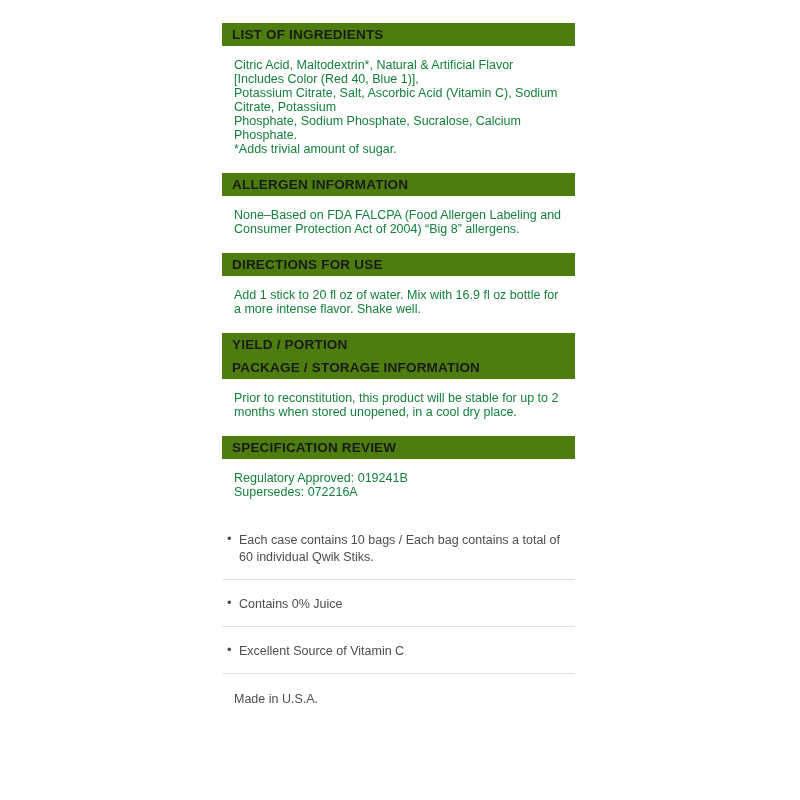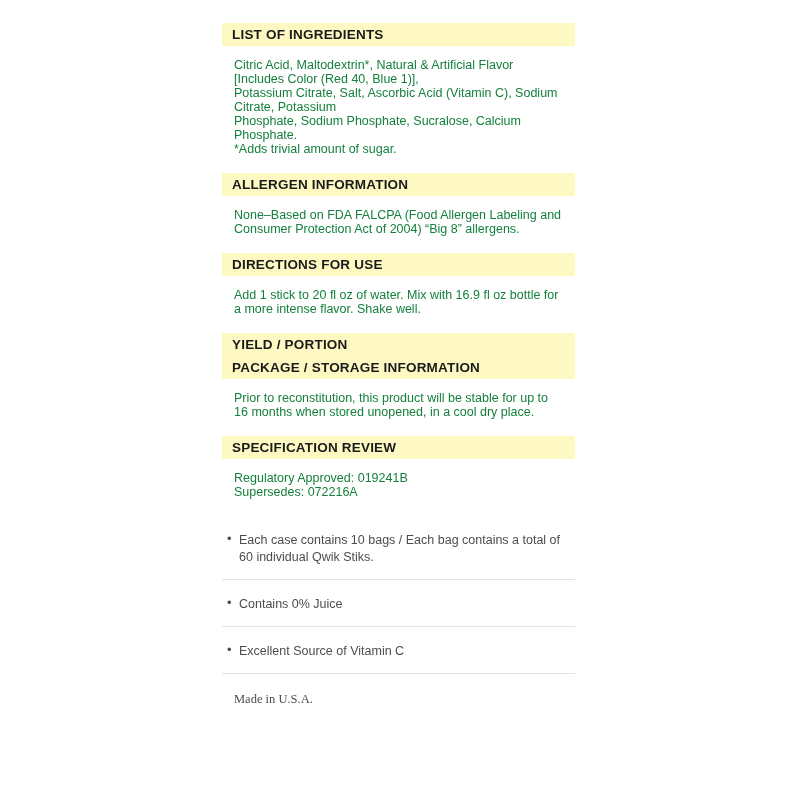--- a/index.html
+++ b/index.html
@@ -19,21 +19,21 @@
     position: absolute;
     left: 222px;
     top: 23px;
     width: 353px;
   }
   .sec-bar {
     box-sizing: border-box;
     height: 23px;
     line-height: 23px;
     padding: 0 10px;
-    background: #fef9c3;
+    background: #4d7c0f;
     color: #1a1a1a;
     font-size: 13.5px;
     font-weight: bold;
     letter-spacing: 0.2px;
     white-space: nowrap;
     overflow: hidden;
   }
   .sec-body {
     margin: 12px 0 17px;
     padding: 0 11px 0 12px;
@@ -61,21 +61,20 @@
     top: 14px;
     font-size: 13px;
     color: #4d4d4d;
   }
   .made-in {
     margin-top: 18px;
     padding: 0 12px;
     font-size: 12.5px;
     line-height: 15px;
     color: #4d4d4d;
-    font-family: Liberation Serif, serif;
   }
 </style>
 </head>
 <body>
 
 <div class="page">
   <div class="doc">
 
     <section>
       <div class="sec-bar">LIST OF INGREDIENTS</div>
@@ -94,21 +93,21 @@
       <div class="sec-bar">DIRECTIONS FOR USE</div>
       <div class="sec-body">Add 1 stick to 20 fl oz of water. Mix with 16.9 fl oz bottle for a more intense flavor. Shake well.</div>
     </section>
 
     <section>
       <div class="sec-bar">YIELD / PORTION</div>
     </section>
 
     <section>
       <div class="sec-bar">PACKAGE / STORAGE INFORMATION</div>
-      <div class="sec-body">Prior to reconstitution, this product will be stable for up to 16 months when stored unopened, in a cool dry place.</div>
+      <div class="sec-body">Prior to reconstitution, this product will be stable for up to 2 months when stored unopened, in a cool dry place.</div>
     </section>
 
     <section>
       <div class="sec-bar">SPECIFICATION REVIEW</div>
       <div class="sec-body">Regulatory Approved: 019241B
 Supersedes: 072216A</div>
     </section>
 
     <section>
       <ul class="addl-list">

